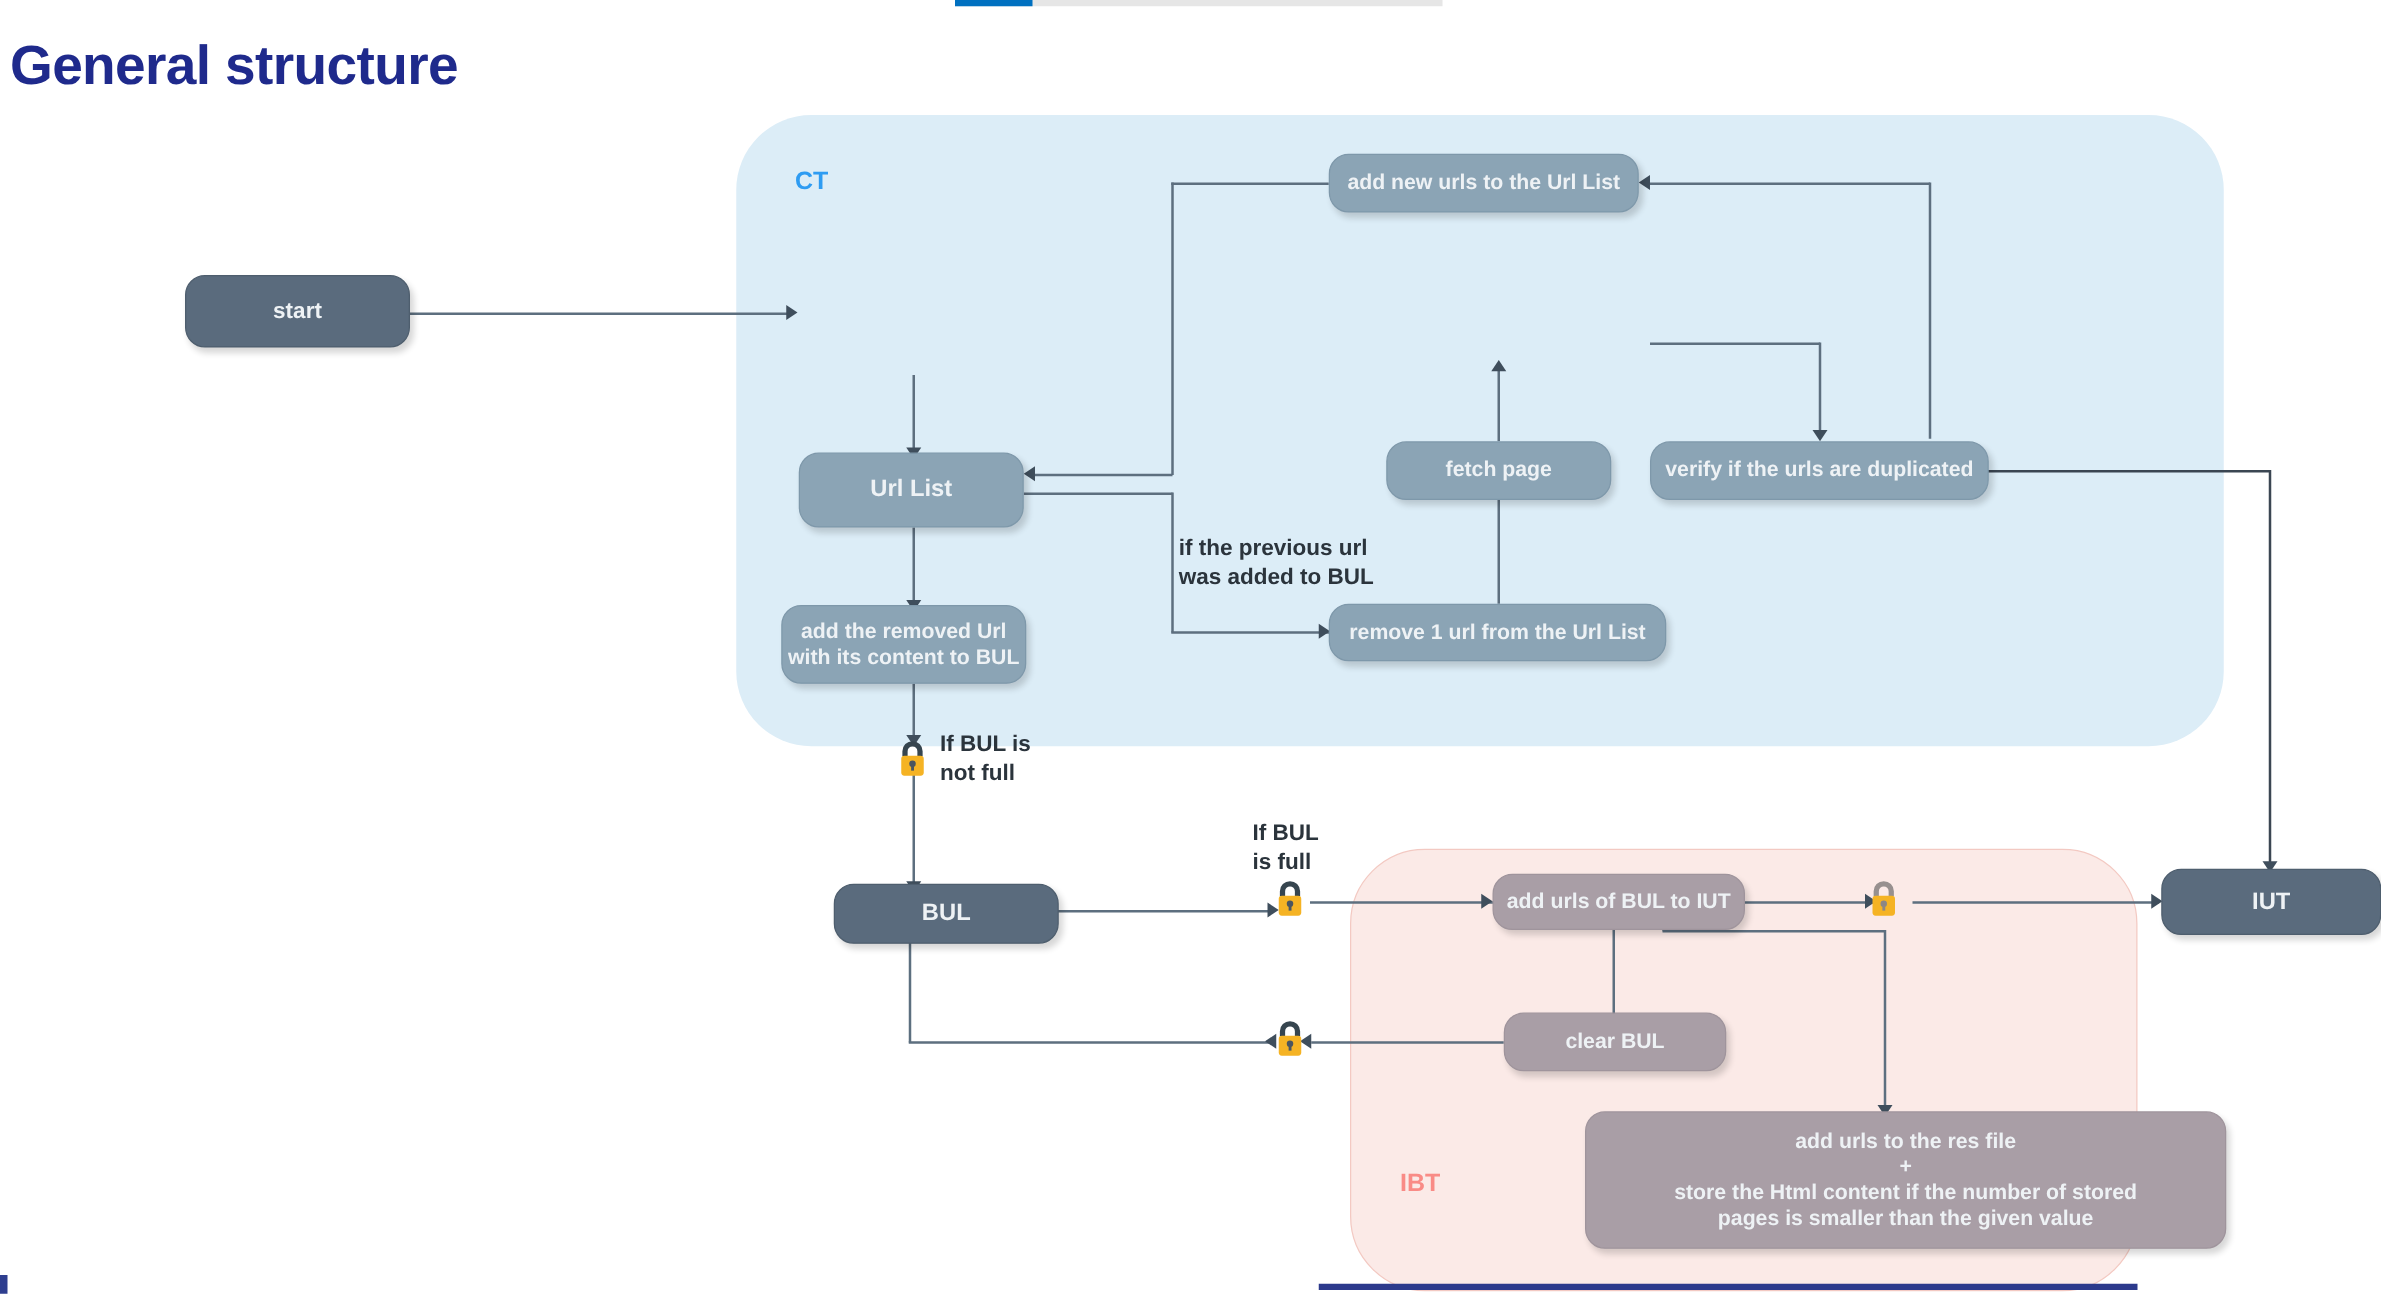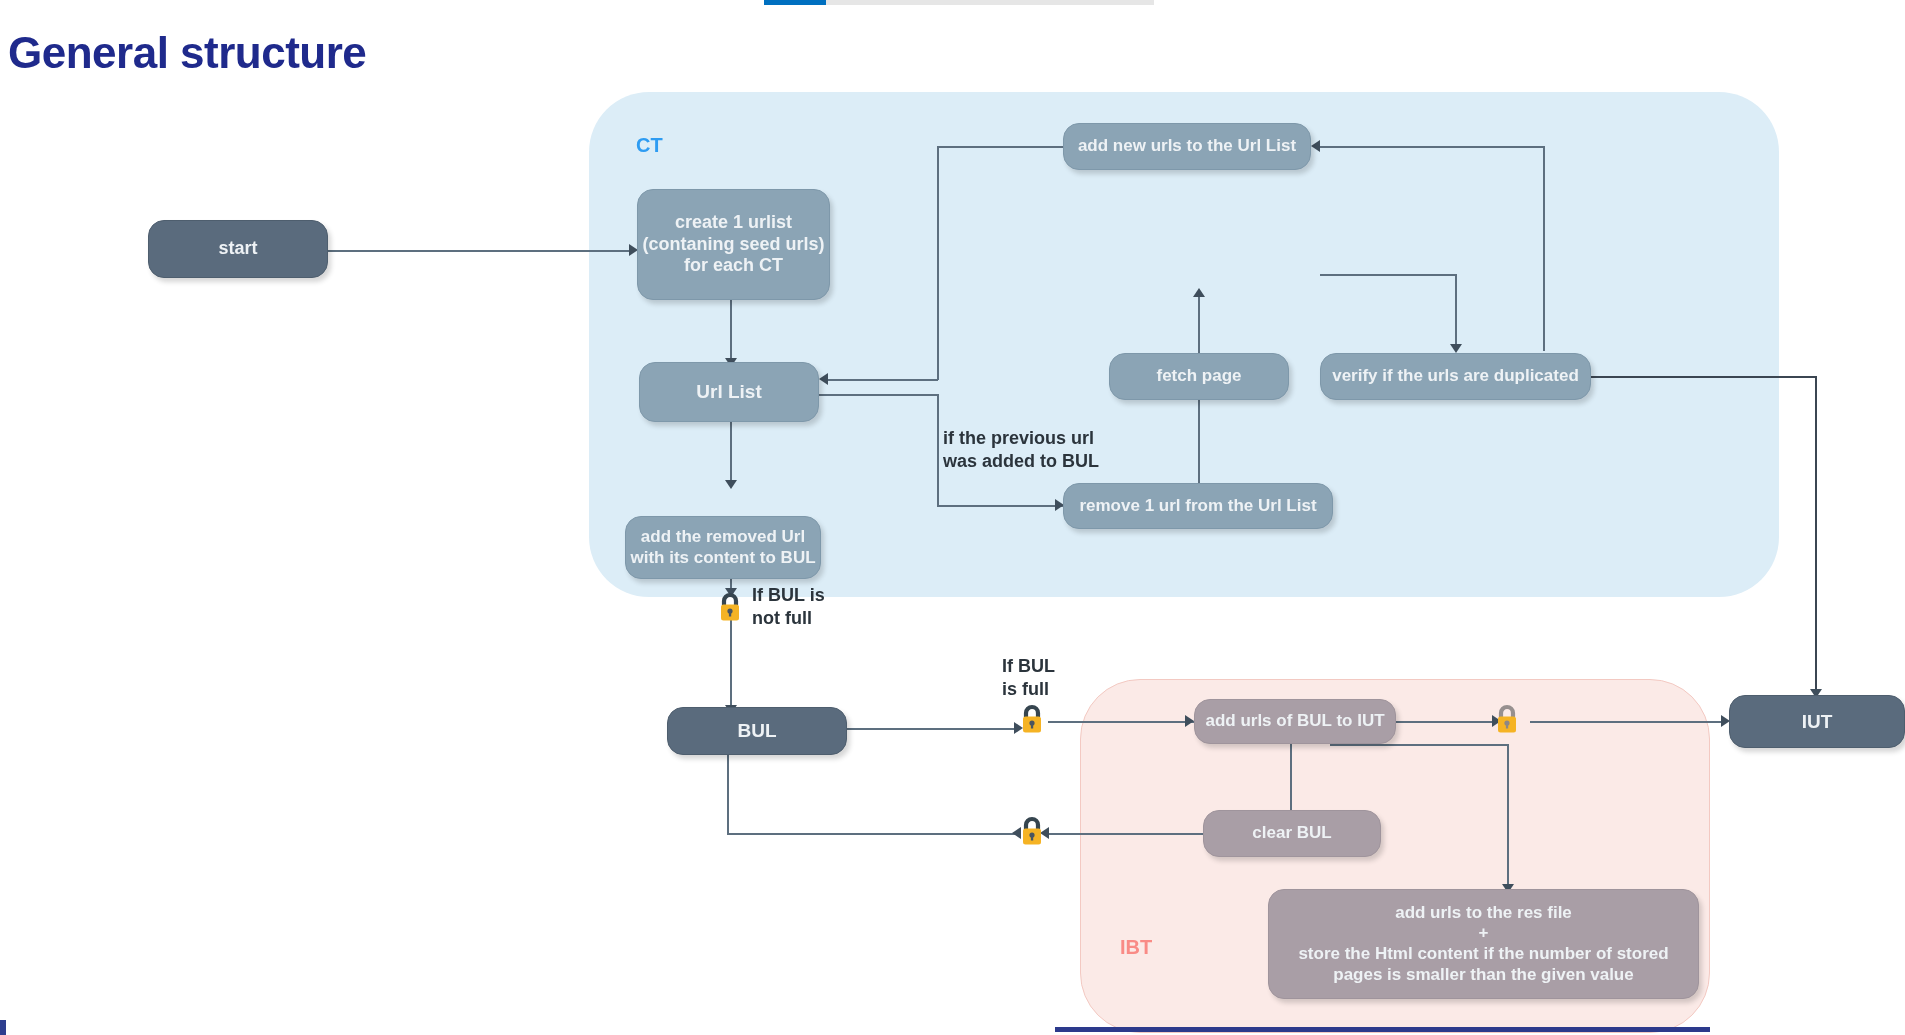--- a/index.html
+++ b/index.html
@@ -140,31 +140,26 @@
   <div class="arw arw-l" style="left:1040px;top:827px;"></div>
   <div class="ln h" style="left:727px;top:833px;width:292px;"></div>
   <div class="arw arw-l" style="left:1012px;top:827px;"></div>
   <div class="ln v" style="left:727px;top:747px;height:87px;"></div>
   <div class="arw arw-u" style="left:722px;top:742px;"></div>
 
   <div class="node n-dark" style="left:148px;top:220px;width:180px;height:58px;font-size:18px;">
     <span>start</span>
   </div>
 
-  <div class="node n-steel" style="left:637px;top:189px;width:193px;height:111px;font-size:18px;white-space:pre-line;">
-    <span>create 1 urlist
-(contaning seed urls)
-for each CT</span>
-  </div>
 
   <div class="node n-steel" style="left:639px;top:362px;width:180px;height:60px;font-size:19px;">
     <span>Url List</span>
   </div>
 
-  <div class="node n-steel" style="left:625px;top:484px;width:196px;height:63px;font-size:17px;white-space:pre-line;margin-top:32px;">
+  <div class="node n-steel" style="left:625px;top:484px;width:196px;height:63px;font-size:17px;white-space:pre-line;">
     <span>add the removed Url
 with its content to BUL</span>
   </div>
 
   <div class="node n-steel" style="left:1063px;top:123px;width:248px;height:47px;font-size:17px;">
     <span>add new urls to the Url List</span>
   </div>
 
 
   <div class="node n-steel" style="left:1109px;top:353px;width:180px;height:47px;font-size:17px;">
@@ -188,21 +183,21 @@
   </div>
 
   <div class="node n-mauve" style="left:1194px;top:699px;width:202px;height:45px;font-size:17px;text-align:center;">
     <span>add urls of BUL to IUT</span>
   </div>
 
   <div class="node n-mauve" style="left:1203px;top:810px;width:178px;height:47px;font-size:17px;">
     <span>clear BUL</span>
   </div>
 
-  <div class="node n-mauve" style="left:1268px;top:889px;width:431px;height:110px;font-size:17px;white-space:pre-line;">
+  <div class="node n-mauve" style="left:1268px;top:889px;width:513px;height:110px;font-size:17px;white-space:pre-line;">
     <span>add urls to the res file
 +
 store the Html content if the number of stored
 pages is smaller than the given value</span>
   </div>
 
   <div class="edge-label" style="left:943px;top:427px;">if the previous url
 was added to BUL</div>
 
   <div class="edge-label" style="left:752px;top:584px;">If BUL is

